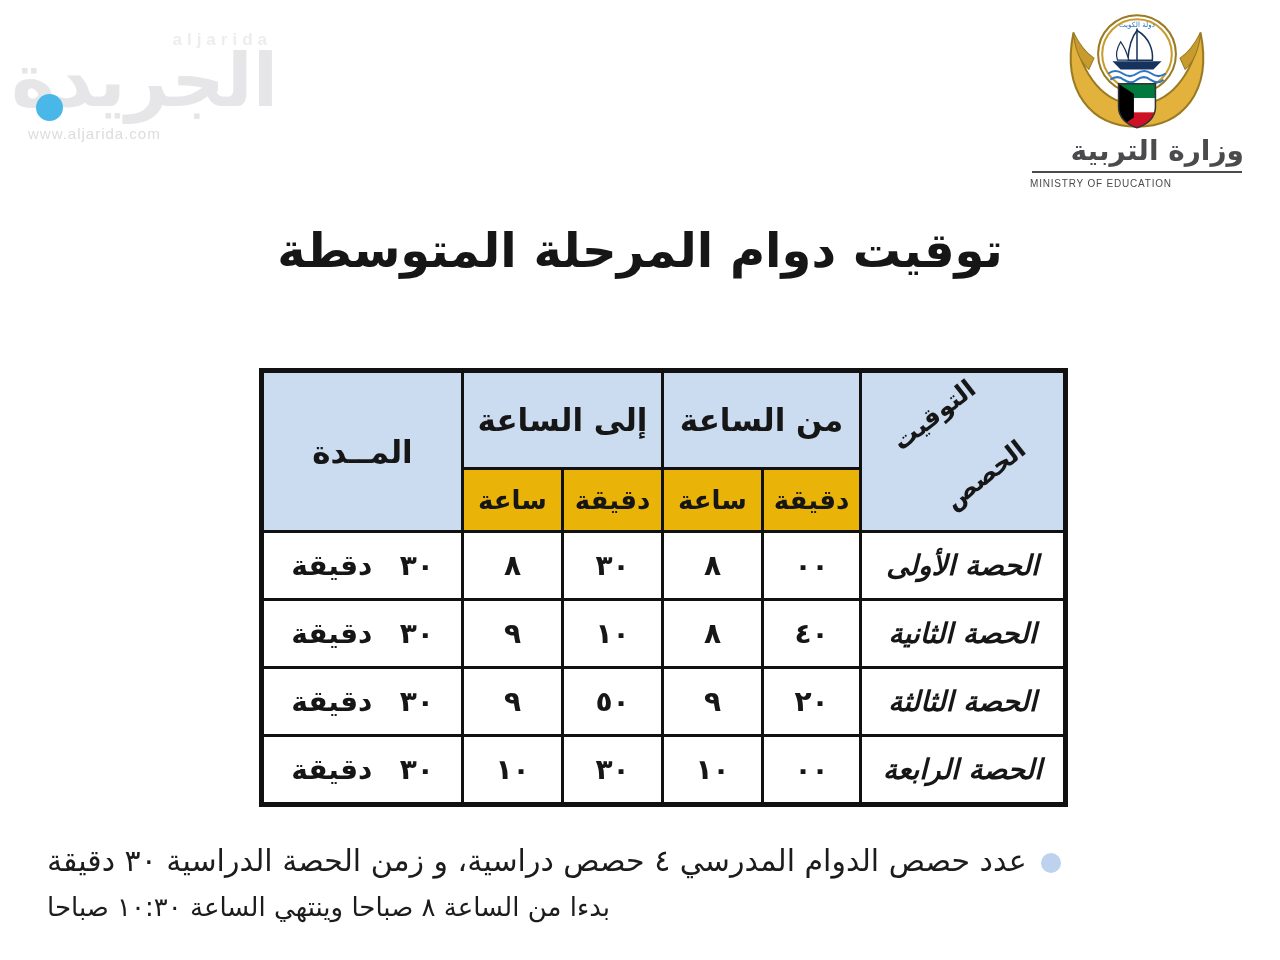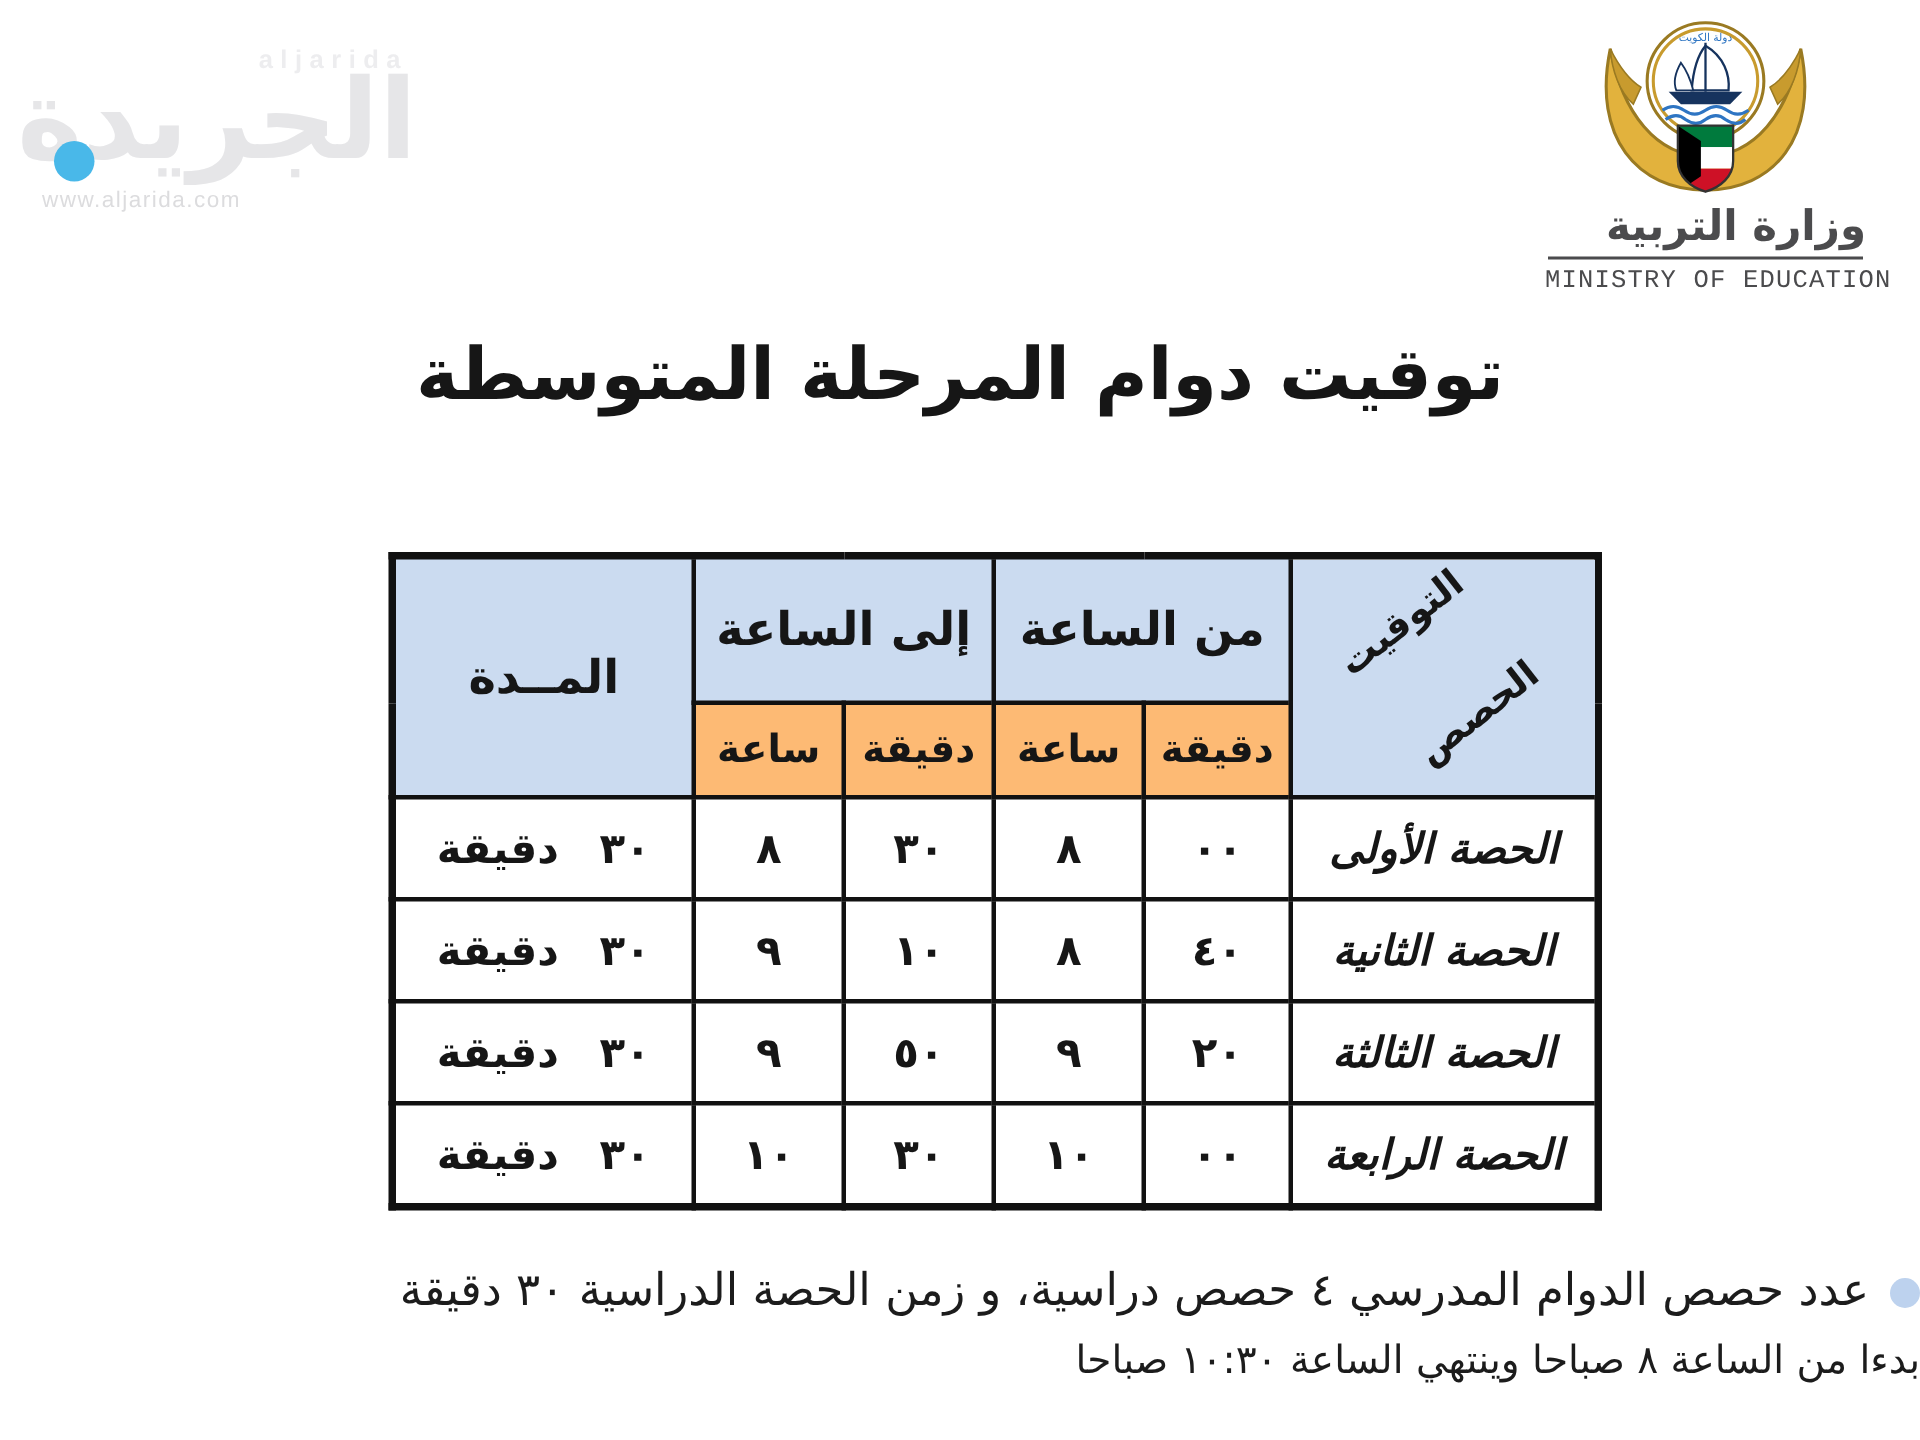--- a/index.html
+++ b/index.html
@@ -23,50 +23,50 @@
   .jarida-url{
     position:absolute;left:0;top:99px;font-size:15px;color:#dcdcde;letter-spacing:1px;
     direction:ltr;font-family:"Liberation Sans",sans-serif;
   }
 
   
   .moe{position:absolute;right:36px;top:8px;width:214px;}
   .moe svg{display:block;margin:0 auto;}
   .moe-ar{font-size:28px;font-weight:bold;color:#4b4b4d;direction:rtl;margin-top:-2px;white-space:nowrap;}
   .moe-line{height:2px;background:#4b4b4d;margin:4px 2px 5px 2px;}
-  .moe-en{font-size:17px;color:#4b4b4d;letter-spacing:0.8px;font-family:Liberation Mono, monospace;white-space:nowrap;}
+  .moe-en{font-size:10px;color:#4b4b4d;letter-spacing:0.8px;font-family:Liberation Sans, sans-serif;white-space:nowrap;}
 
   
   .title{position:absolute;top:222px;left:0;right:0;text-align:center;direction:rtl;}
   .title-l1{font-size:48px;font-weight:bold;}
   .title-l2{font-size:37px;font-weight:bold;margin-top:14px;}
 
   
   table.timing{
     position:absolute;left:259px;top:368px;width:804px;height:433px;
     border-collapse:collapse;direction:rtl;table-layout:fixed;background:#fff;
     border:5px solid #111;
   }
   table.timing td{border:3px solid #111;padding:0;text-align:center;vertical-align:middle;}
   tr.h1 td{height:94px;background:#cbdbf0;font-size:31px;font-weight:bold;}
-  tr.h2 td{height:60px;background:#fdba74;font-size:26px;font-weight:bold;}
+  tr.h2 td{height:60px;background:#eab308;font-size:26px;font-weight:bold;}
   tr.datarow td{height:65px;font-size:28px;font-weight:bold;background:#fff;}
   td.dur-h{background:#cbdbf0;font-size:36px;font-weight:bold;}
   td.rowlabel{background:#d9e5f3;font-size:26px;font-weight:bold;text-align:right;padding-right:10px;font-style:italic;}
   td.corner{
     position:relative;padding:0;
     background:linear-gradient(to bottom right,#cbdbf0 49.3%,#141414 49.3% 50.9%,#d7d7d7 50.9%);
   }
   .c-top,.c-bot{position:absolute;font-size:25px;font-weight:bold;white-space:nowrap;}
   .c-top{left:36%;top:27%;transform:translate(-50%,-50%) rotate(-38deg);}
   .c-bot{left:61%;top:65%;transform:translate(-50%,-50%) rotate(-38deg);}
   .dur-flex{display:flex;direction:rtl;justify-content:space-evenly;align-items:center;width:100%;}
 
   
-  .note{position:absolute;top:843px;left:0;right:0;text-align:right;direction:rtl;color:#1c1c1c;}
+  .note{position:absolute;top:843px;left:0;right:0;text-align:left;direction:rtl;color:#1c1c1c;padding-left:47px;}
   .note-line1{font-size:30px;}
   .note-line2{font-size:26px;margin-top:14px;}
   .bullet{
     display:inline-block;width:20px;height:20px;border-radius:50%;
     background:#bdd2ee;vertical-align:middle;margin-inline-end:14px;
   }
 </style>
 </head>
 <body>
 

